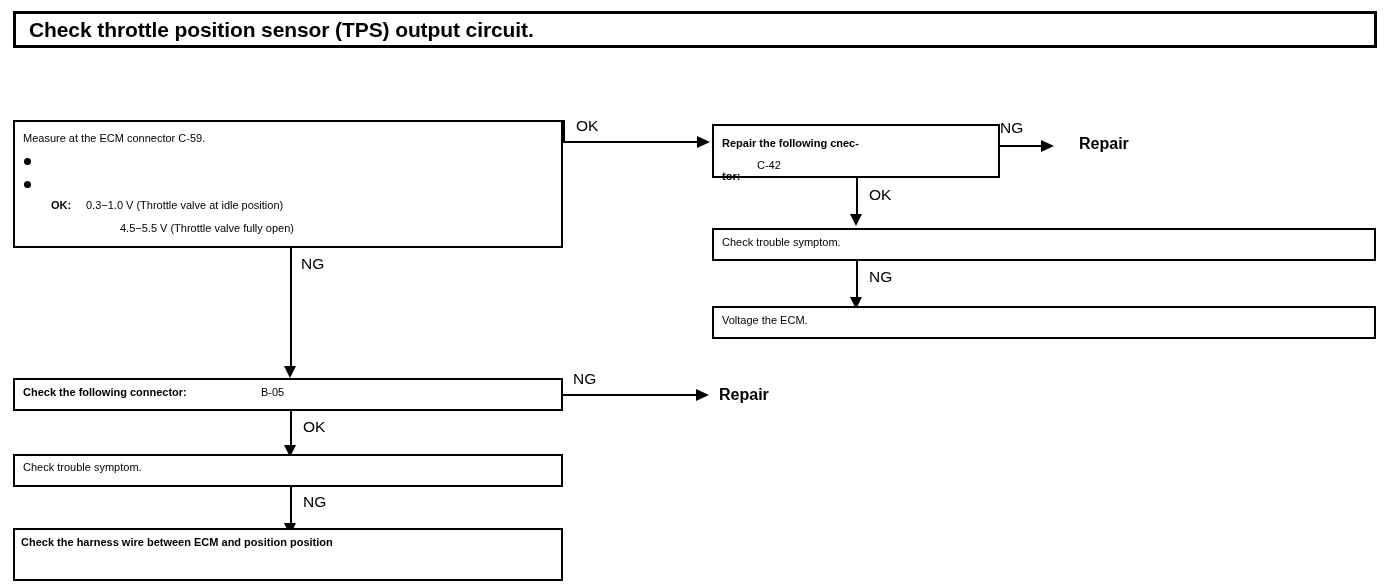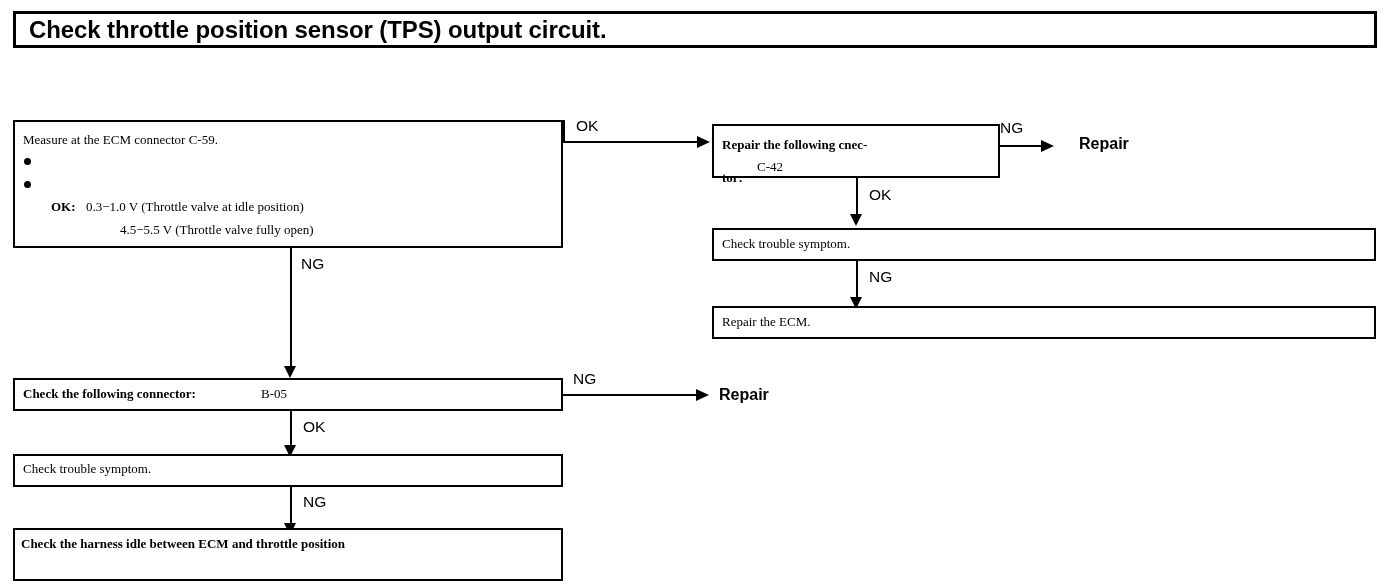--- a/index.html
+++ b/index.html
@@ -24,41 +24,40 @@
     left: 13px;
     top: 11px;
     width: 1364px;
     height: 37px;
     border: 3px solid #000;
     box-sizing: border-box;
     display: flex;
     align-items: center;
   }
   .title-text {
-    font-size: 24px;
+    font-size: 21px;
     font-weight: bold;
     letter-spacing: -0.1px;
     padding-left: 13px;
     white-space: nowrap;
   }
 
   
   .box {
     position: absolute;
     border: 2px solid #000;
     box-sizing: border-box;
     background: #fff;
   }
 
   .btext {
     position: absolute;
-    font-size: 13px;
+    font-size: 11px;
     white-space: nowrap;
     line-height: 1.0;
-    font-family: Liberation Serif, serif;
   }
   .bold { font-weight: bold; }
 
   
   .bullet {
     position: absolute;
     width: 7px;
     height: 7px;
     background: #000;
     border-radius: 50%;
@@ -150,21 +149,21 @@
   <div class="box" style="left:712px; top:228px; width:664px; height:33px;">
   </div>
   <div class="btext" style="left:722px; top:237px;">Check trouble symptom.</div>
 
   <div class="vline" style="left:856px; top:261px; height:38px;"></div>
   <div class="arrow-down" style="left:850px; top:297px;"></div>
   <div class="edge-label" style="left:869px; top:269px;">NG</div>
 
   <div class="box" style="left:712px; top:306px; width:664px; height:33px;">
   </div>
-  <div class="btext" style="left:722px; top:315px;">Repair the ECM.</div>
+  <div class="btext" style="left:722px; top:315px;">Voltage the ECM.</div>
 
   <div class="vline" style="left:290px; top:248px; height:123px;"></div>
   <div class="arrow-down" style="left:284px; top:366px;"></div>
   <div class="edge-label" style="left:301px; top:256px;">NG</div>
 
   <div class="box" style="left:13px; top:378px; width:550px; height:33px;">
   </div>
   <div class="btext bold" style="left:23px; top:387px;">Check the following connector:</div>
   <div class="btext" style="left:261px; top:387px;">B-05</div>
 
@@ -180,15 +179,15 @@
   <div class="box" style="left:13px; top:454px; width:550px; height:33px;">
   </div>
   <div class="btext" style="left:23px; top:462px;">Check trouble symptom.</div>
 
   <div class="vline" style="left:290px; top:487px; height:38px;"></div>
   <div class="arrow-down" style="left:284px; top:523px;"></div>
   <div class="edge-label" style="left:303px; top:494px;">NG</div>
 
   <div class="box" style="left:13px; top:528px; width:550px; height:53px;">
   </div>
-  <div class="btext bold" style="left:21px; top:537px;">Check the harness idle between ECM and throttle position</div>
+  <div class="btext bold" style="left:21px; top:537px;">Check the harness wire between ECM and position position</div>
 
 </div>
 
 </body></html>

